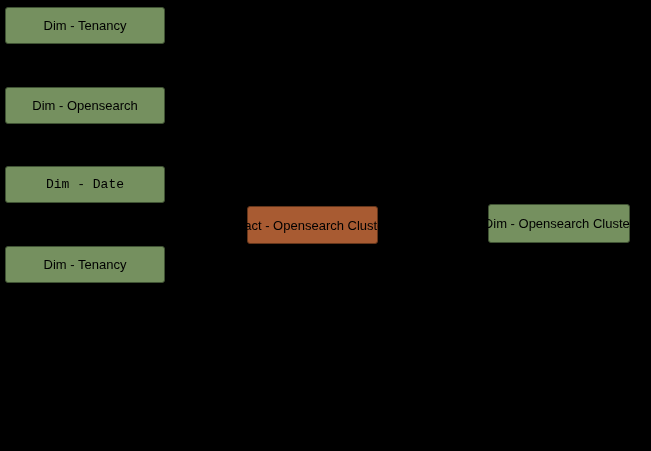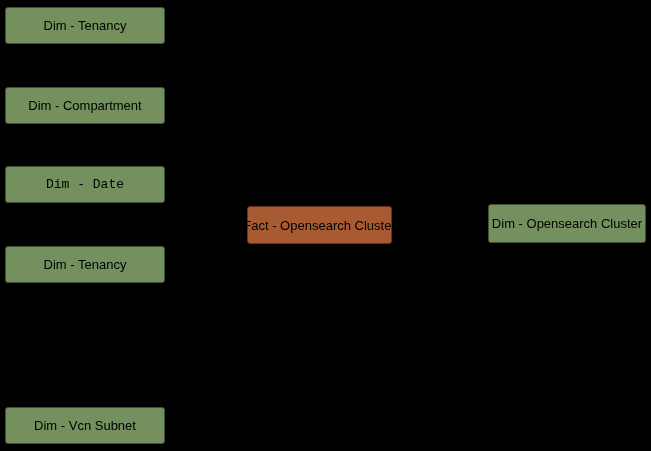--- a/index.html
+++ b/index.html
@@ -36,63 +36,60 @@
     border: 1px solid var(--dim-border);
     left: 5px;
     width: 160px;
     height: 37px;
   }
   .node.fact {
     background: var(--fact-fill);
     border: 1px solid var(--fact-border);
     left: 247px;
     top: 206px;
-    width: 145px;
+    width: 131px;
     height: 38px;
   }
   .node.dim-right {
     background: var(--dim-fill);
     border: 1px solid var(--dim-border);
     left: 488px;
     top: 204px;
-    width: 158px;
+    width: 142px;
     height: 39px;
   }
   .dim-0 { top: 7px; }
   .dim-1 { top: 87px; }
   .dim-2 { top: 166px; font-family: Liberation Mono, monospace; }
   .dim-3 { top: 246px; }
   .dim-4 { top: 326px; }
   .dim-5 { top: 407px; }
 </style>
 </head>
 <body>
 
 <div class="canvas">
 
   <div class="node dim dim-0">
     <span>Dim - Tenancy</span>
   </div>
 
   <div class="node dim dim-1">
-    <span>Dim - Compartment</span>
+    <span>Dim - Opensearch</span>
   </div>
 
   <div class="node dim dim-2">
     <span>Dim - Date</span>
   </div>
 
   <div class="node dim dim-3">
     <span>Dim - Tenancy</span>
   </div>
 
 
-  <div class="node dim dim-5">
-    <span>Dim - Vcn Subnet</span>
-  </div>
 
   <div class="node fact">
     <span>Fact - Opensearch Cluster</span>
   </div>
 
   <div class="node dim-right">
     <span>Dim - Opensearch Cluster</span>
   </div>
 
 </div>

